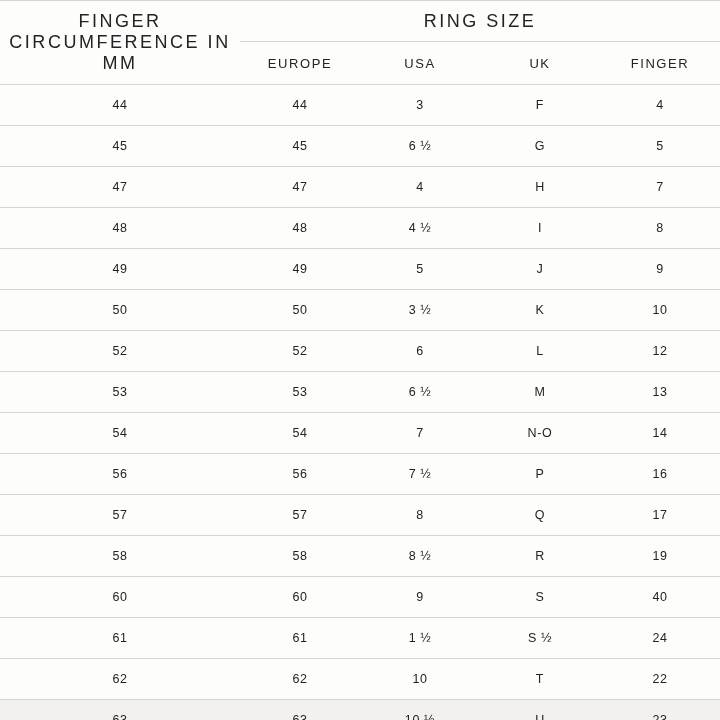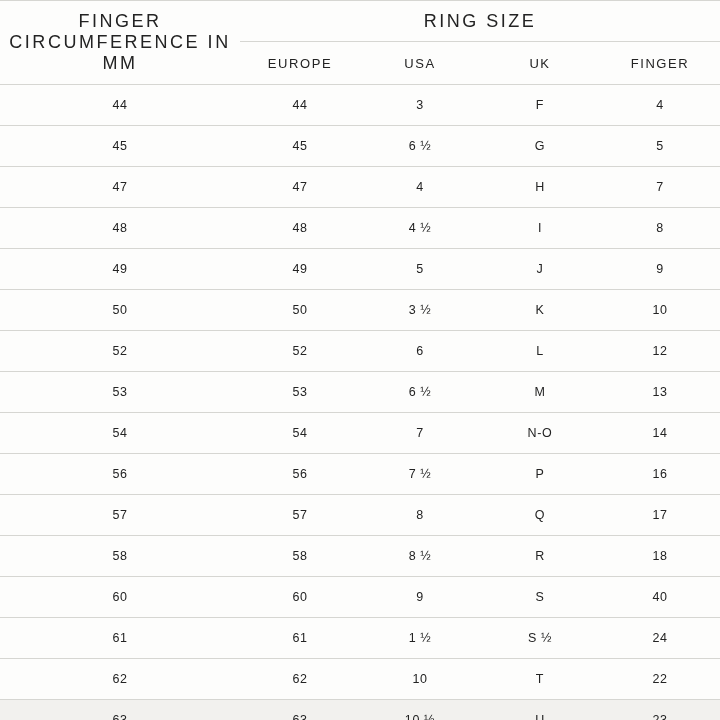--- a/index.html
+++ b/index.html
@@ -167,21 +167,21 @@
         <td class="col-sub vsep-left">57</td>
         <td class="col-sub vsep-left">8</td>
         <td class="col-sub vsep-left">Q</td>
         <td class="col-sub vsep-left">17</td>
       </tr>
       <tr class="data-row">
         <td class="col-circ circ-cell">58</td>
         <td class="col-sub vsep-left">58</td>
         <td class="col-sub vsep-left">8 ½</td>
         <td class="col-sub vsep-left">R</td>
-        <td class="col-sub vsep-left">18</td>
+        <td class="col-sub vsep-left">19</td>
       </tr>
       <tr class="data-row">
         <td class="col-circ circ-cell">60</td>
         <td class="col-sub vsep-left">60</td>
         <td class="col-sub vsep-left">9</td>
         <td class="col-sub vsep-left">S</td>
         <td class="col-sub vsep-left">40</td>
       </tr>
       <tr class="data-row">
         <td class="col-circ circ-cell">61</td>

